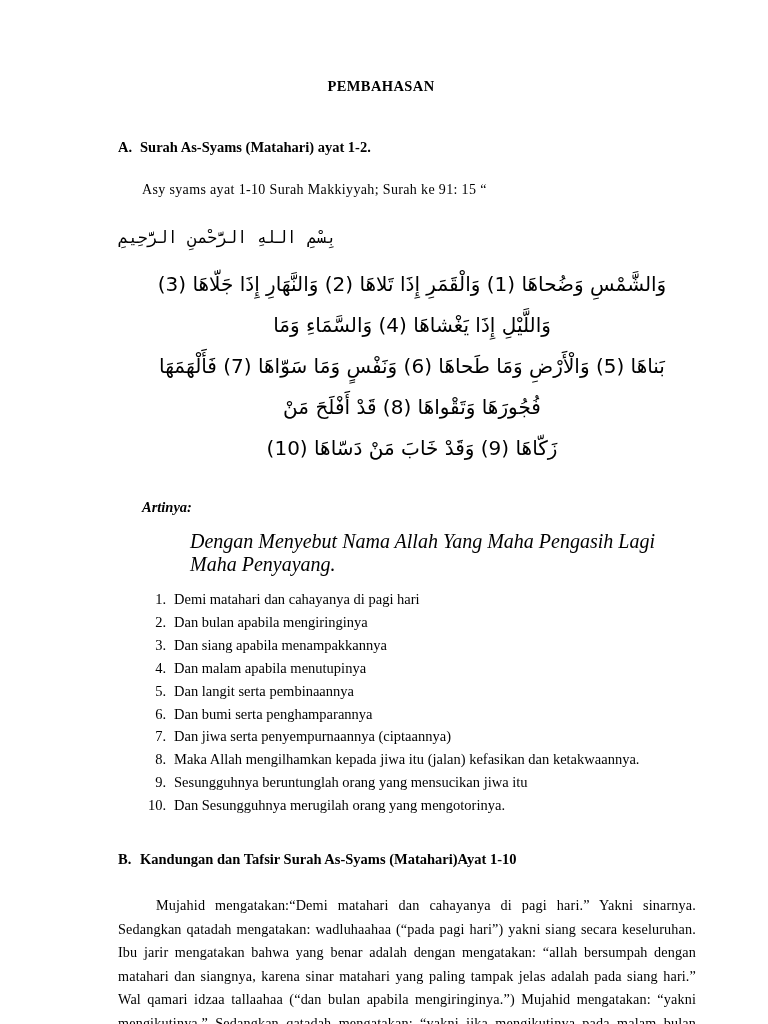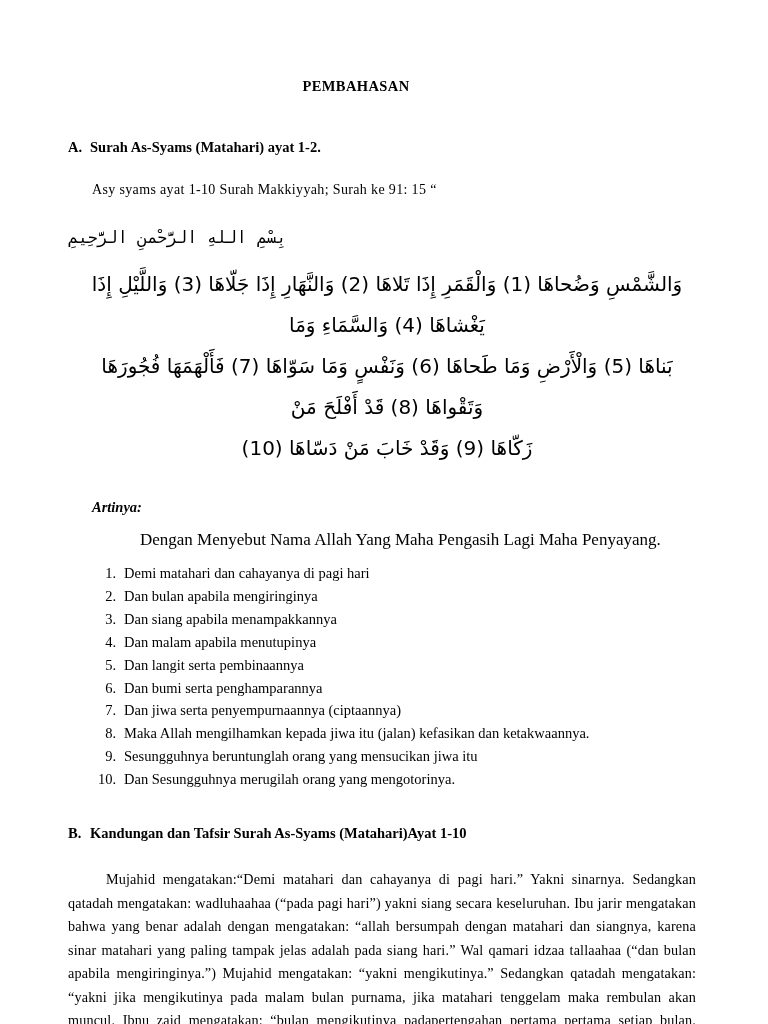--- a/index.html
+++ b/index.html
@@ -12,21 +12,21 @@
     height: 1024px;
     font-family: "Liberation Serif", serif;
     color: #000000;
     overflow: hidden;
   }
   .page {
     position: relative;
     width: 768px;
     height: 1024px;
     box-sizing: border-box;
-    padding: 78px 72px 0 68px;
+    padding: 78px 72px 0 118px;
   }
   .doc-title {
     text-align: center;
     font-weight: bold;
     font-size: 14.5px;
     letter-spacing: 0.4px;
     margin: 0 0 44px 0;
     padding-right: 52px;
   }
   .section {
@@ -67,22 +67,23 @@
     margin: 0 0 16px 0;
     padding-right: 30px;
   }
   .artinya {
     font-weight: bold;
     font-size: 14.5px;
     margin: 0 0 14px 24px;
     font-style: italic;
   }
   .bismillah-trans {
-    font-size: 17px;
+    font-size: 20px;
     margin: 0 0 12px 72px;
+    font-style: italic;
   }
   ol.ayat-list {
     list-style: none;
     margin: 0 0 34px 0;
     padding: 0 0 0 22px;
     font-size: 14.5px;
     line-height: 1.58;
   }
   ol.ayat-list li {
     position: relative;

